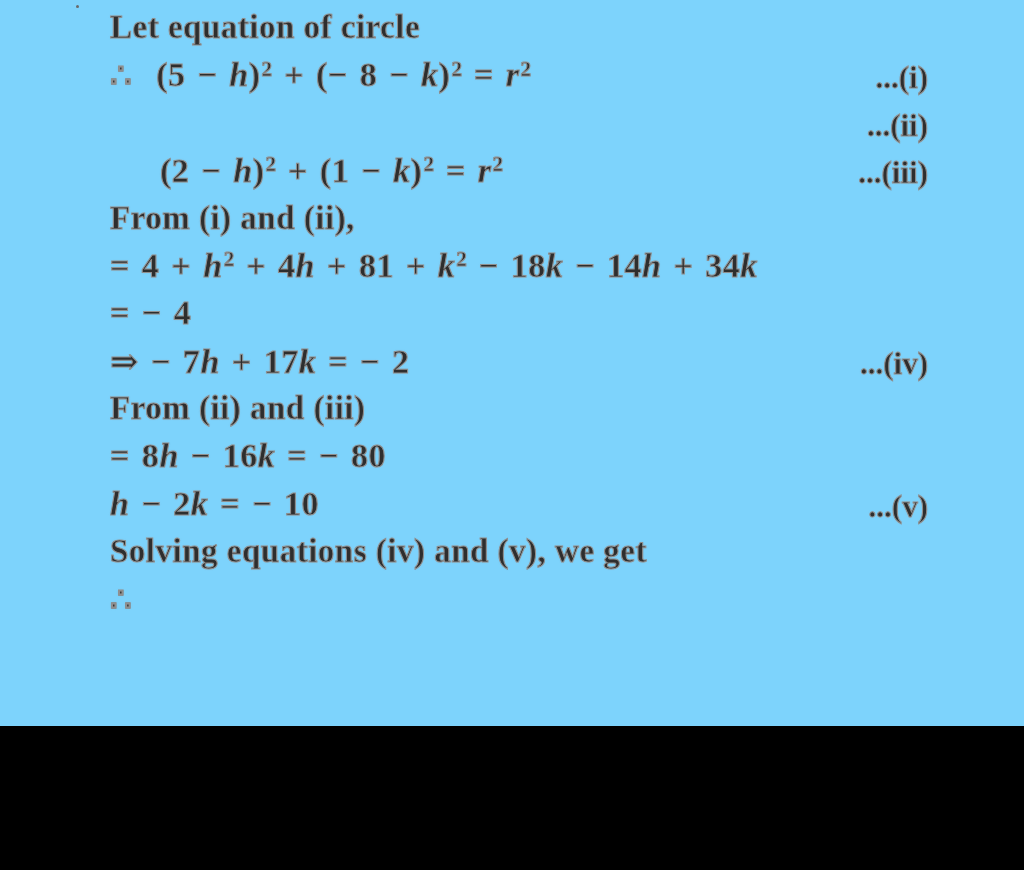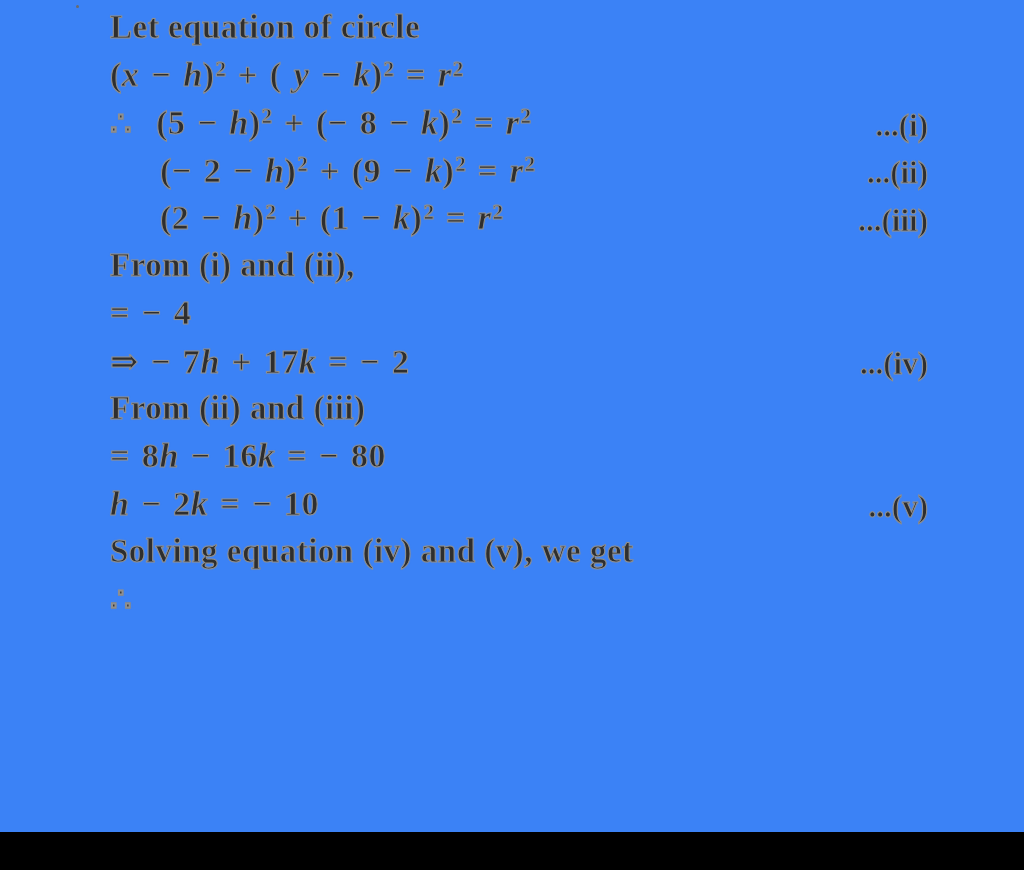--- a/index.html
+++ b/index.html
@@ -1,22 +1,22 @@
 <!DOCTYPE html>
 <html><head>
 <meta charset="utf-8">
 <style>
   * { box-sizing: border-box; }
   html, body { margin: 0; padding: 0; background: #000; }
 
   .page {
     position: relative;
     width: 1024px;
-    height: 832px;
-    background: #3b82f6;
+    height: 726px;
+    background: #7dd3fc;
     overflow: hidden;
   }
 
   .content {
     position: absolute;
     left: 110px;
     top: 4px;
     width: 914px;
   }
 
@@ -75,45 +75,44 @@
   <div class="speck s1"></div>
   <div class="speck s2"></div>
   <div class="speck s3"></div>
 
   <div class="content">
 
     <div class="line text">
       <span>Let equation of circle</span>
     </div>
 
-    <div class="line math">
-      <span>(<i>x</i> − <i>h</i>)<sup class="sq">2</sup> + ( <i>y</i> − <i>k</i>)<sup class="sq">2</sup> = <i>r</i><sup class="sq">2</sup></span>
-    </div>
 
     <div class="line math">
       <span class="prefix">∴</span>
       <span>(5 − <i>h</i>)<sup class="sq">2</sup> + (− 8 − <i>k</i>)<sup class="sq">2</sup> = <i>r</i><sup class="sq">2</sup></span>
       <span class="eq-label">...(i)</span>
     </div>
 
     <div class="line math indent">
-      <span>(− 2 − <i>h</i>)<sup class="sq">2</sup> + (9 − <i>k</i>)<sup class="sq">2</sup> = <i>r</i><sup class="sq">2</sup></span>
       <span class="eq-label">...(ii)</span>
     </div>
 
     <div class="line math indent">
       <span>(2 − <i>h</i>)<sup class="sq">2</sup> + (1 − <i>k</i>)<sup class="sq">2</sup> = <i>r</i><sup class="sq">2</sup></span>
       <span class="eq-label">...(iii)</span>
     </div>
 
     <div class="line text">
       <span>From (i) and (ii),</span>
     </div>
 
 
+    <div class="line math">
+      <span>= 4 + <i>h</i><sup class="sq">2</sup> + 4<i>h</i> + 81 + <i>k</i><sup class="sq">2</sup> − 18<i>k</i> − 14<i>h</i> + 34<i>k</i></span>
+    </div>
 
     <div class="line math">
       <span>= − 4</span>
     </div>
 
     <div class="line math">
       <span>⇒ − 7<i>h</i> + 17<i>k</i> = − 2</span>
       <span class="eq-label">...(iv)</span>
     </div>
 
@@ -126,21 +125,21 @@
     <div class="line math">
       <span>= 8<i>h</i> − 16<i>k</i> = − 80</span>
     </div>
 
     <div class="line math">
       <span><i>h</i> − 2<i>k</i> = − 10</span>
       <span class="eq-label">...(v)</span>
     </div>
 
     <div class="line text">
-      <span>Solving equation (iv) and (v), we get</span>
+      <span>Solving equations (iv) and (v), we get</span>
     </div>
 
 
     <div class="line math">
       <span class="prefix">∴</span>
     </div>
 
   </div>
 </div>
 

